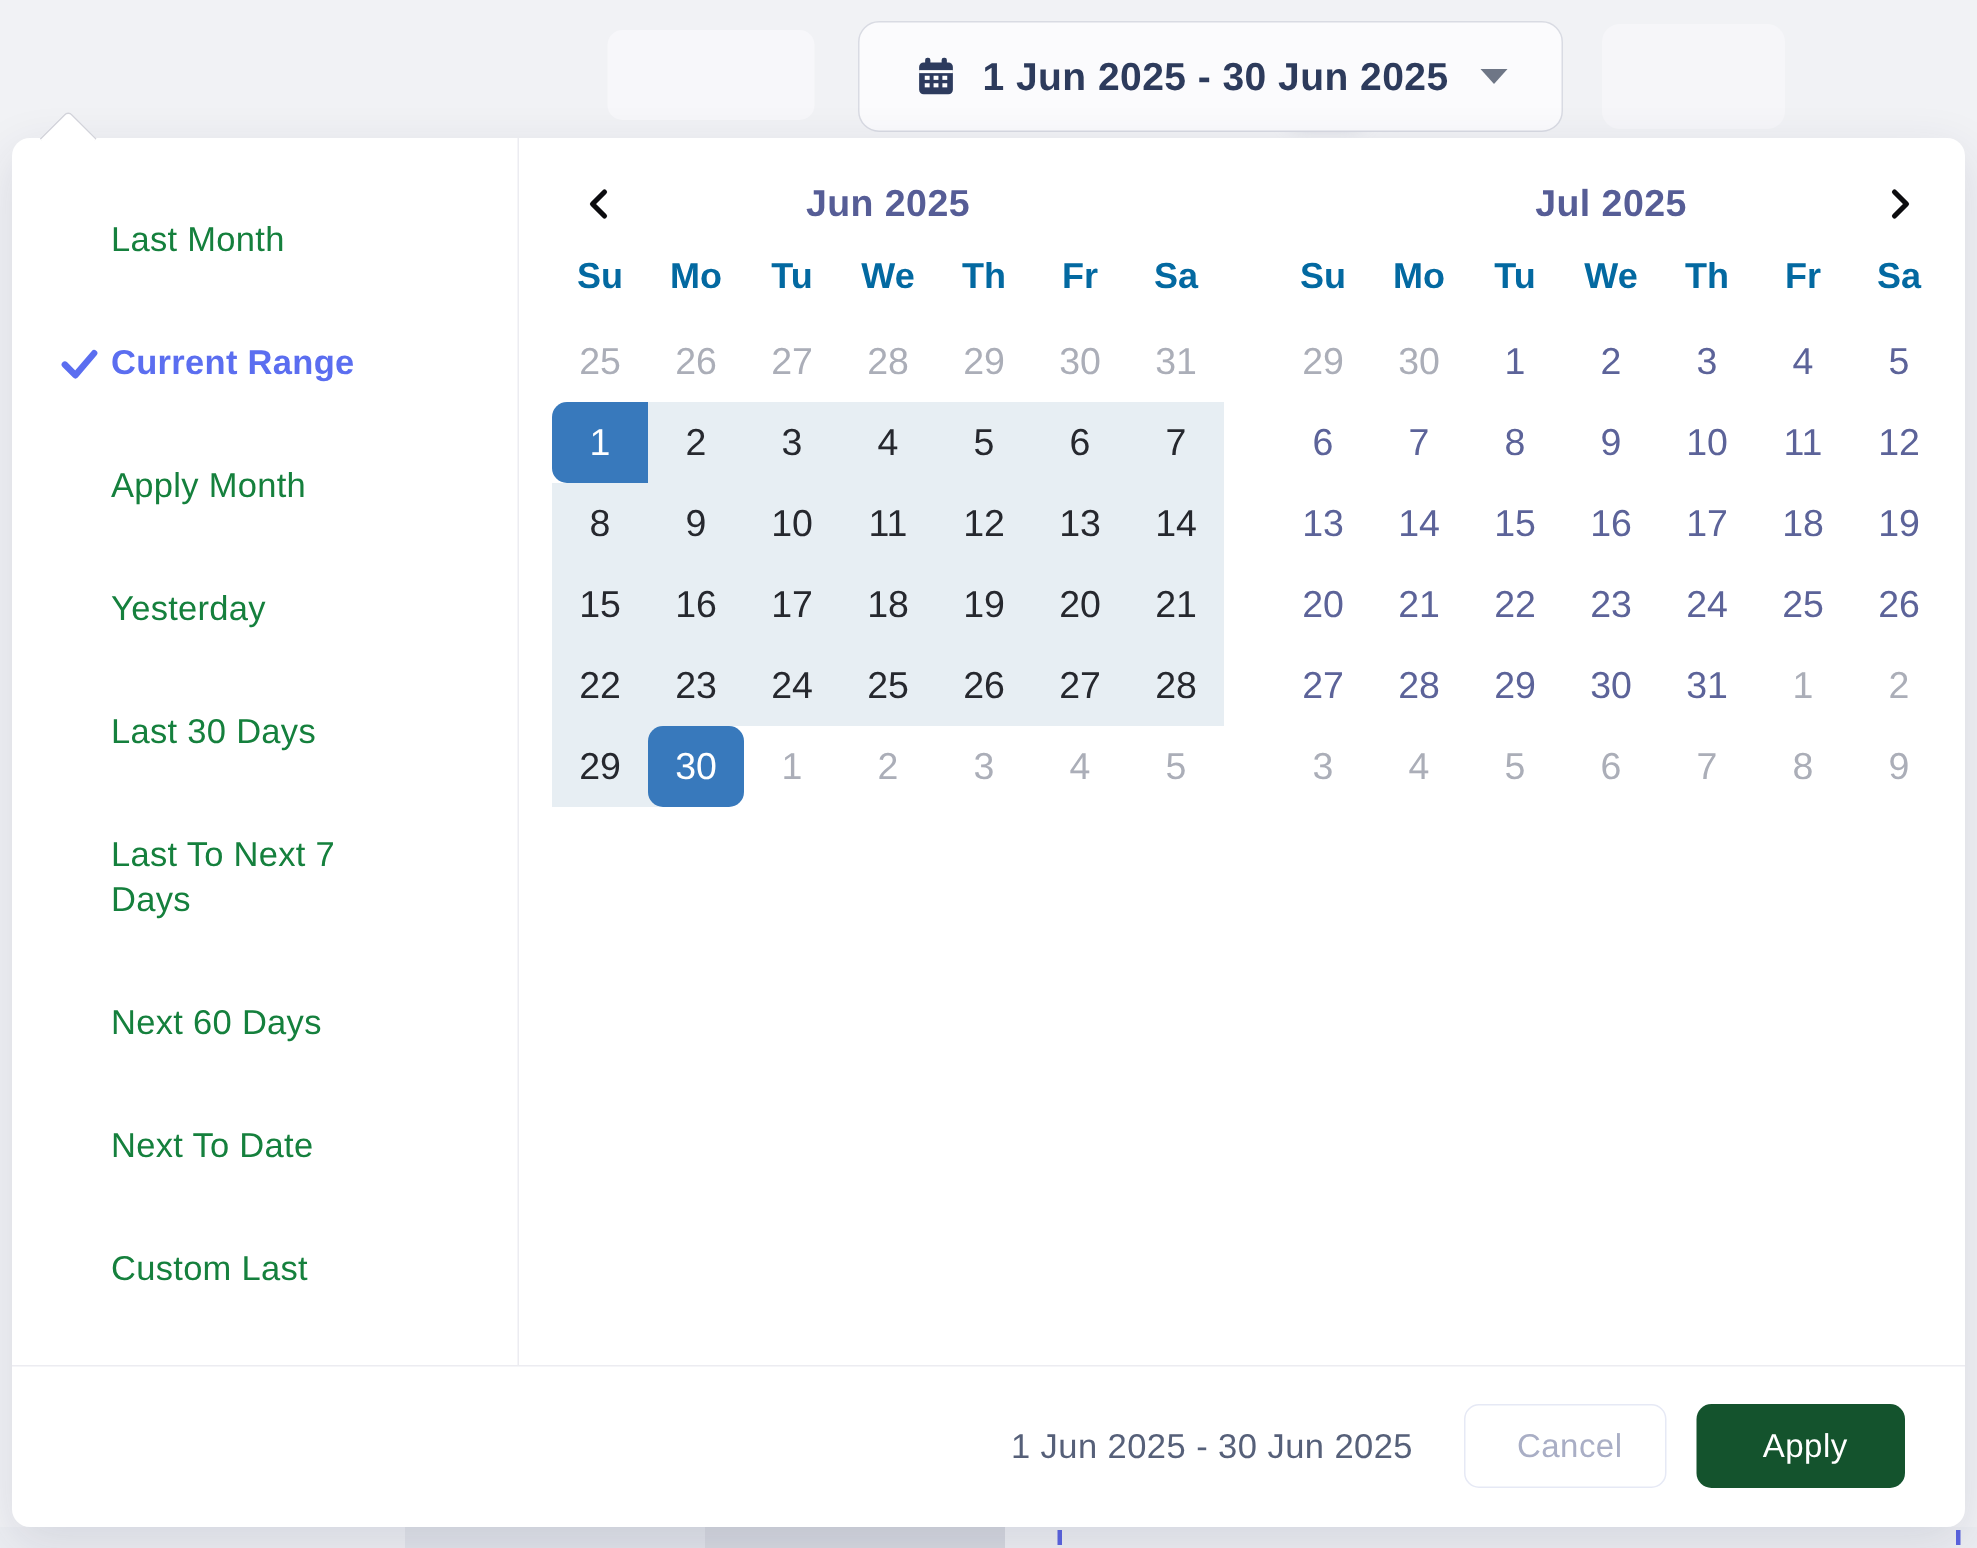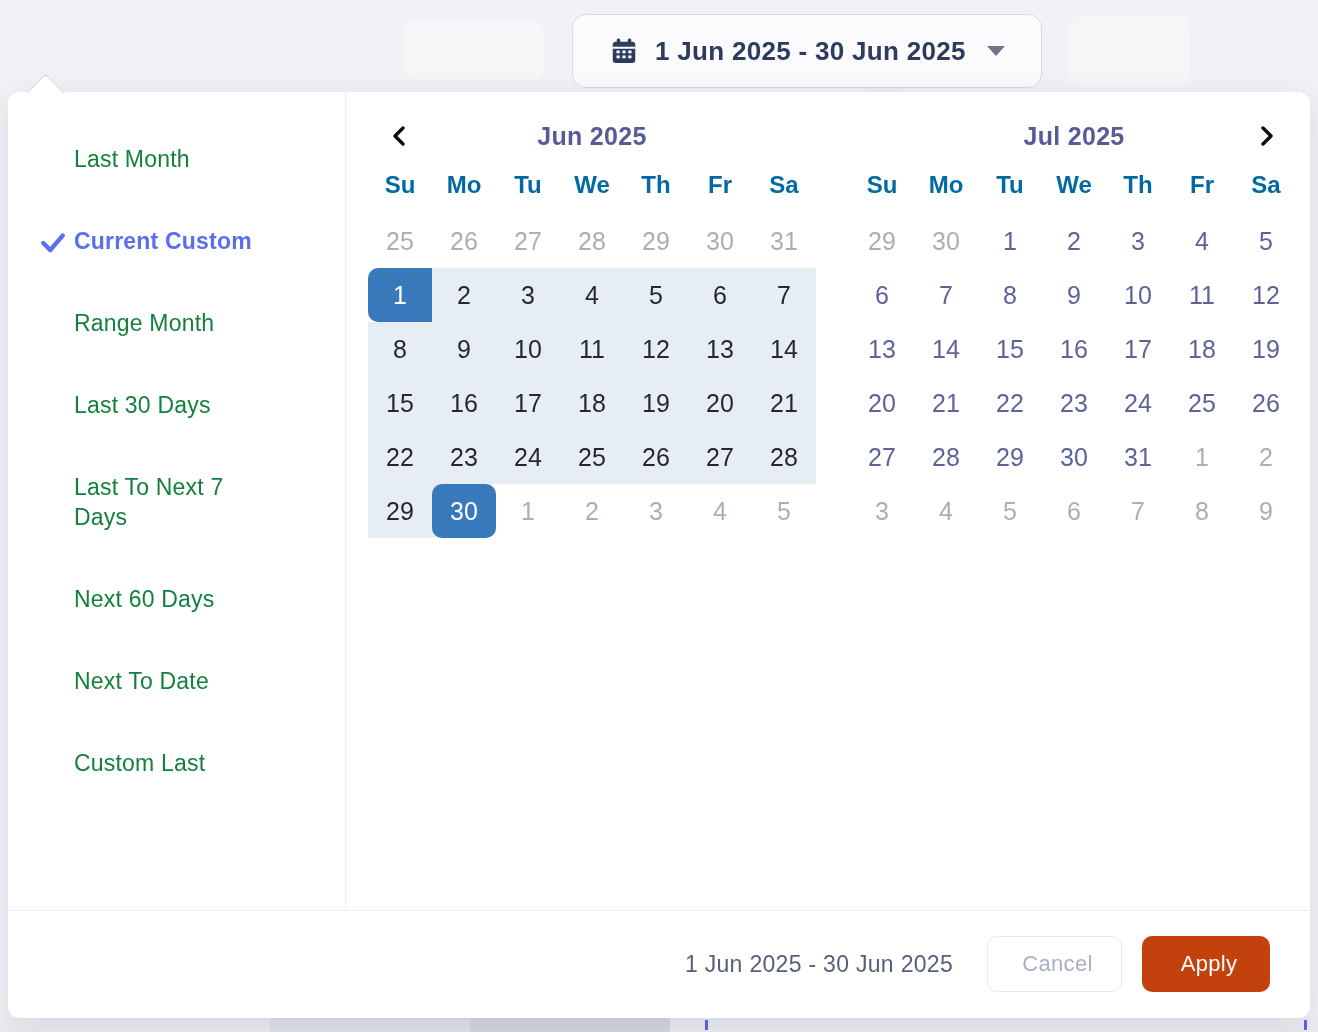--- a/index.html
+++ b/index.html
@@ -82,21 +82,21 @@
   .cell.end::before{content:"";position:absolute;left:0;top:0;bottom:0;width:50%;background:#e7eef3;z-index:1;}
   .cell.end::after{content:"";position:absolute;inset:0;background:#3879bc;border-radius:10px;z-index:2;}
   
   .footer{
     height:107px;border-top:1px solid #ececf1;display:flex;align-items:center;
     justify-content:flex-end;gap:20px;padding:0 40px;box-sizing:border-box;
   }
   .footer-range{font-size:23px;color:#566079;letter-spacing:.3px;margin-right:14px;}
   .btn{height:56px;border-radius:10px;font-size:22px;font-family:inherit;cursor:pointer;letter-spacing:.3px;padding-left:12px;}
   .btn-cancel{width:135px;background:#ffffff;border:1.5px solid #e6e9f5;color:#a9aec5;}
-  .btn-apply{width:128px;background:#c2410c;border:none;color:#ffffff;}
+  .btn-apply{width:139px;background:#14532d;border:none;color:#ffffff;}
 </style>
 </head>
 <body>
 
 <div class="backdrop">
   <div class="blur-pill">
     <div class="blur-blob blob-a"></div>
     <div class="blur-blob blob-b"></div>
   </div>
 
@@ -139,24 +139,27 @@
 
   <div class="panel-body">
     <div class="sidebar" id="presets">
         <div class="preset">
           <span class="lbl">Last Month</span>
         </div>
         <div class="preset active">
           <span class="check"><svg width="26" height="26" viewBox="0 0 24 24">
               <polyline points="3,13 9.5,19.5 21,6" fill="none" stroke="#5b6ef0" stroke-width="4" stroke-linecap="round" stroke-linejoin="round"></polyline>
             </svg></span>
-          <span class="lbl">Current Custom</span>
-        </div>
-        <div class="preset">
-          <span class="lbl">Range Month</span>
+          <span class="lbl">Current Range</span>
+        </div>
+        <div class="preset">
+          <span class="lbl">Apply Month</span>
+        </div>
+        <div class="preset">
+          <span class="lbl">Yesterday</span>
         </div>
         <div class="preset">
           <span class="lbl">Last 30 Days</span>
         </div>
         <div class="preset">
           <span class="lbl">Last To Next 7 Days</span>
         </div>
         <div class="preset">
           <span class="lbl">Next 60 Days</span>
         </div>

